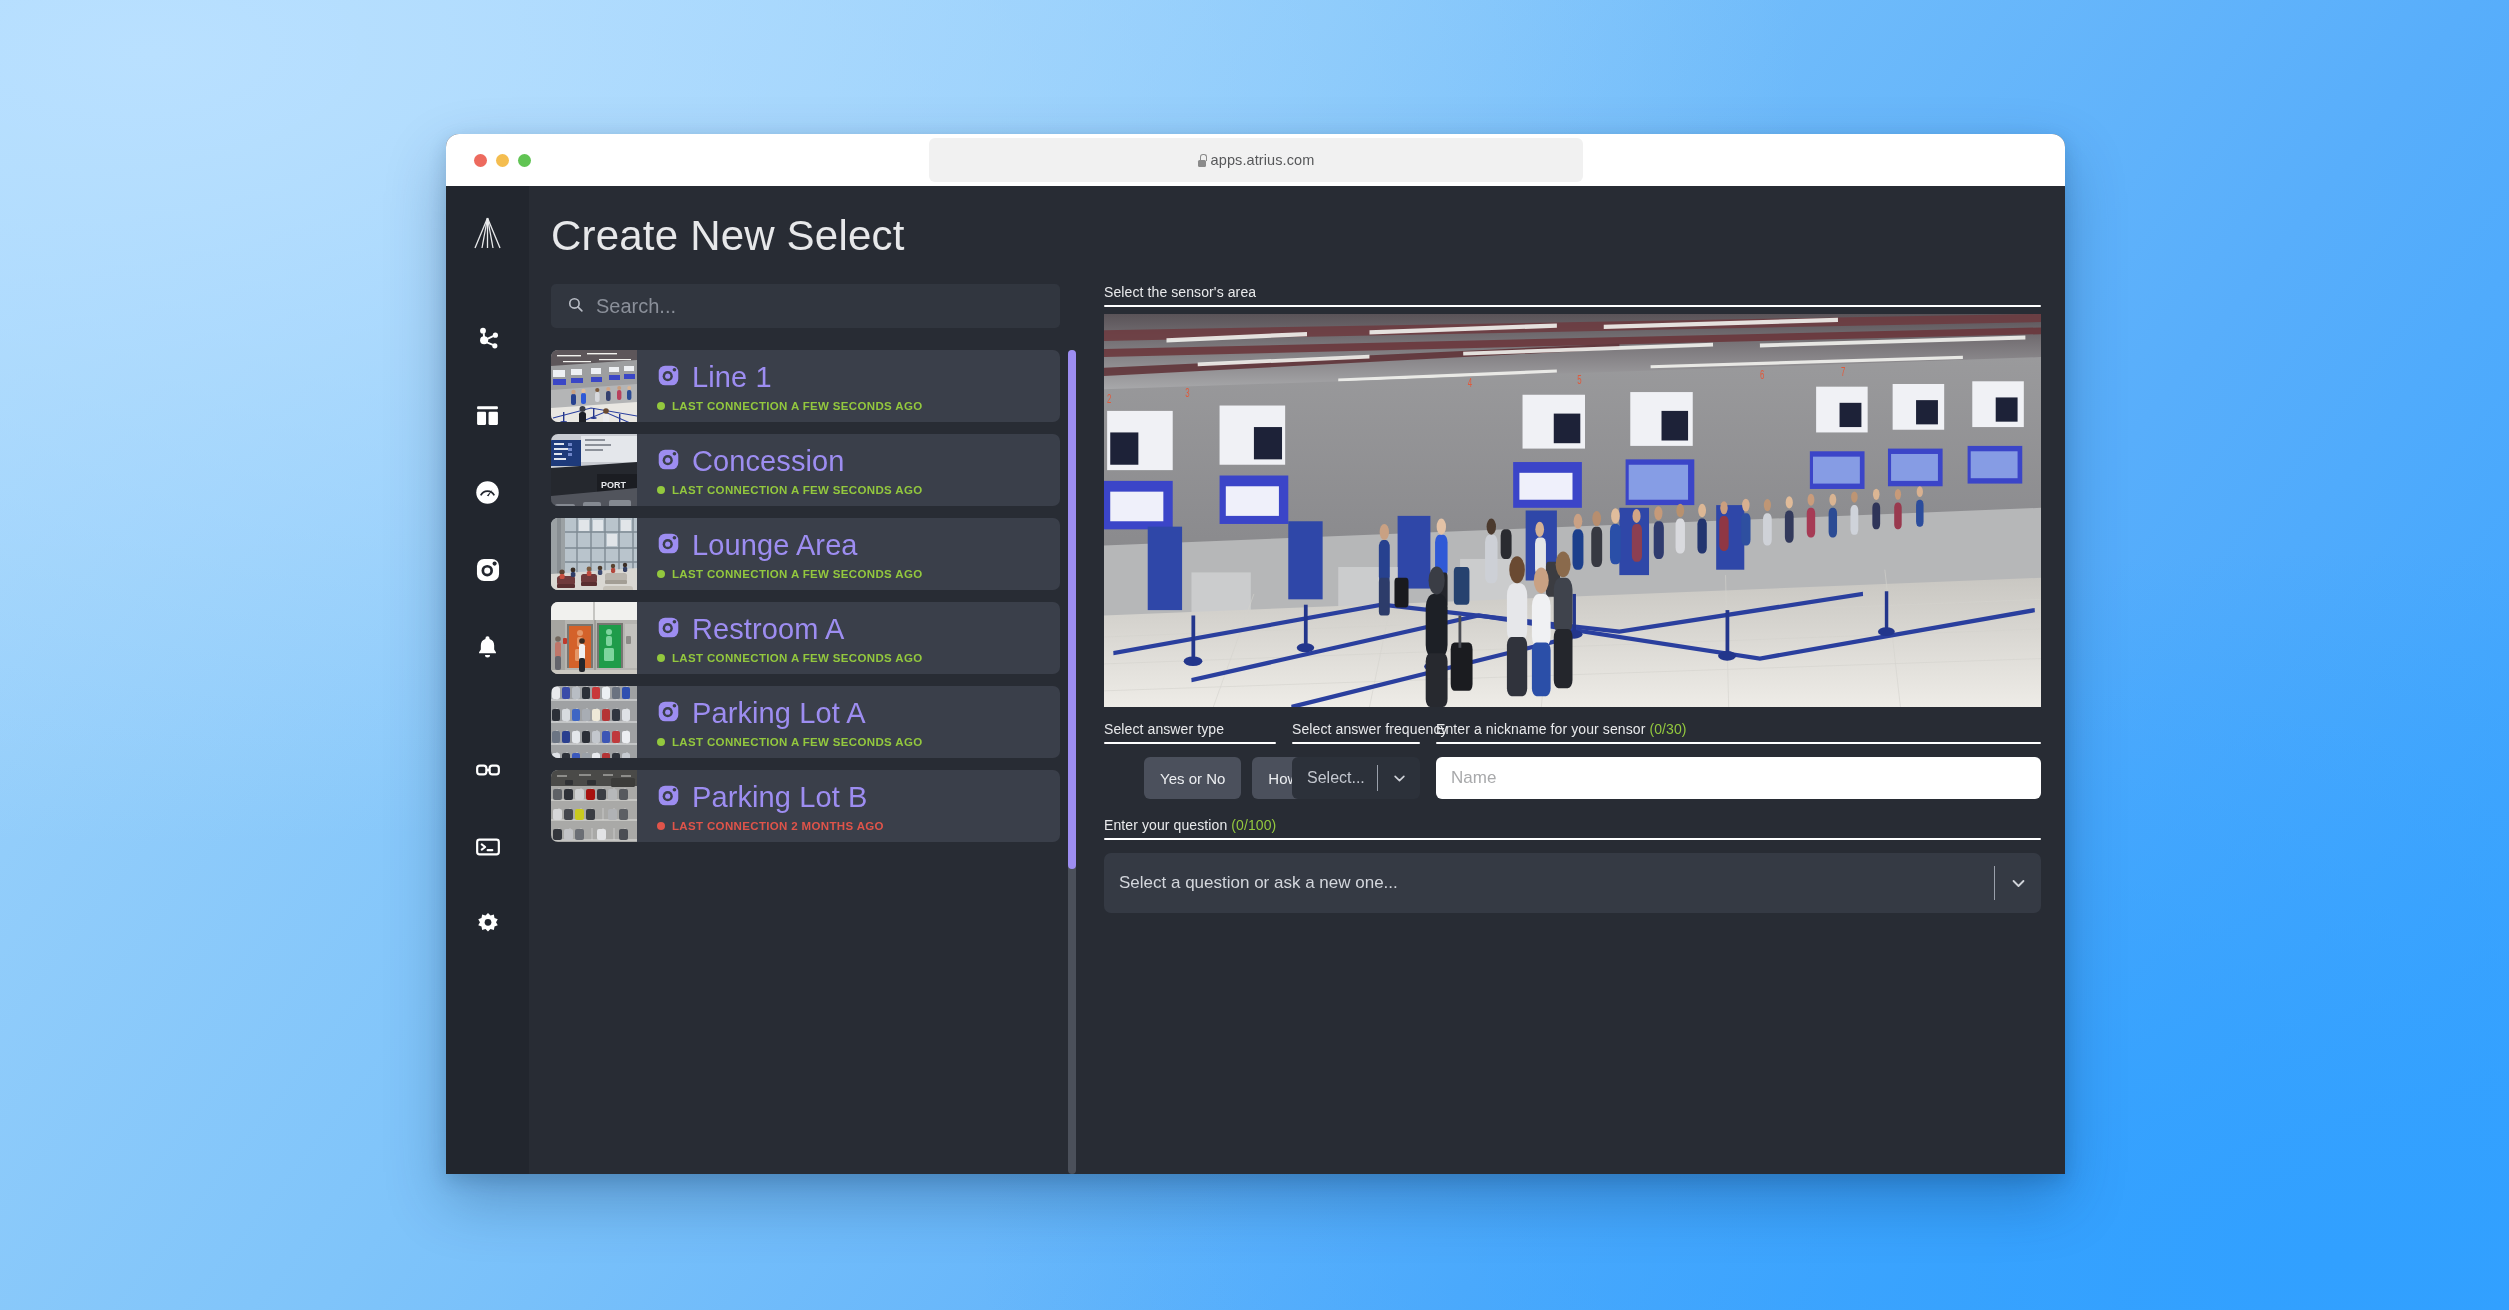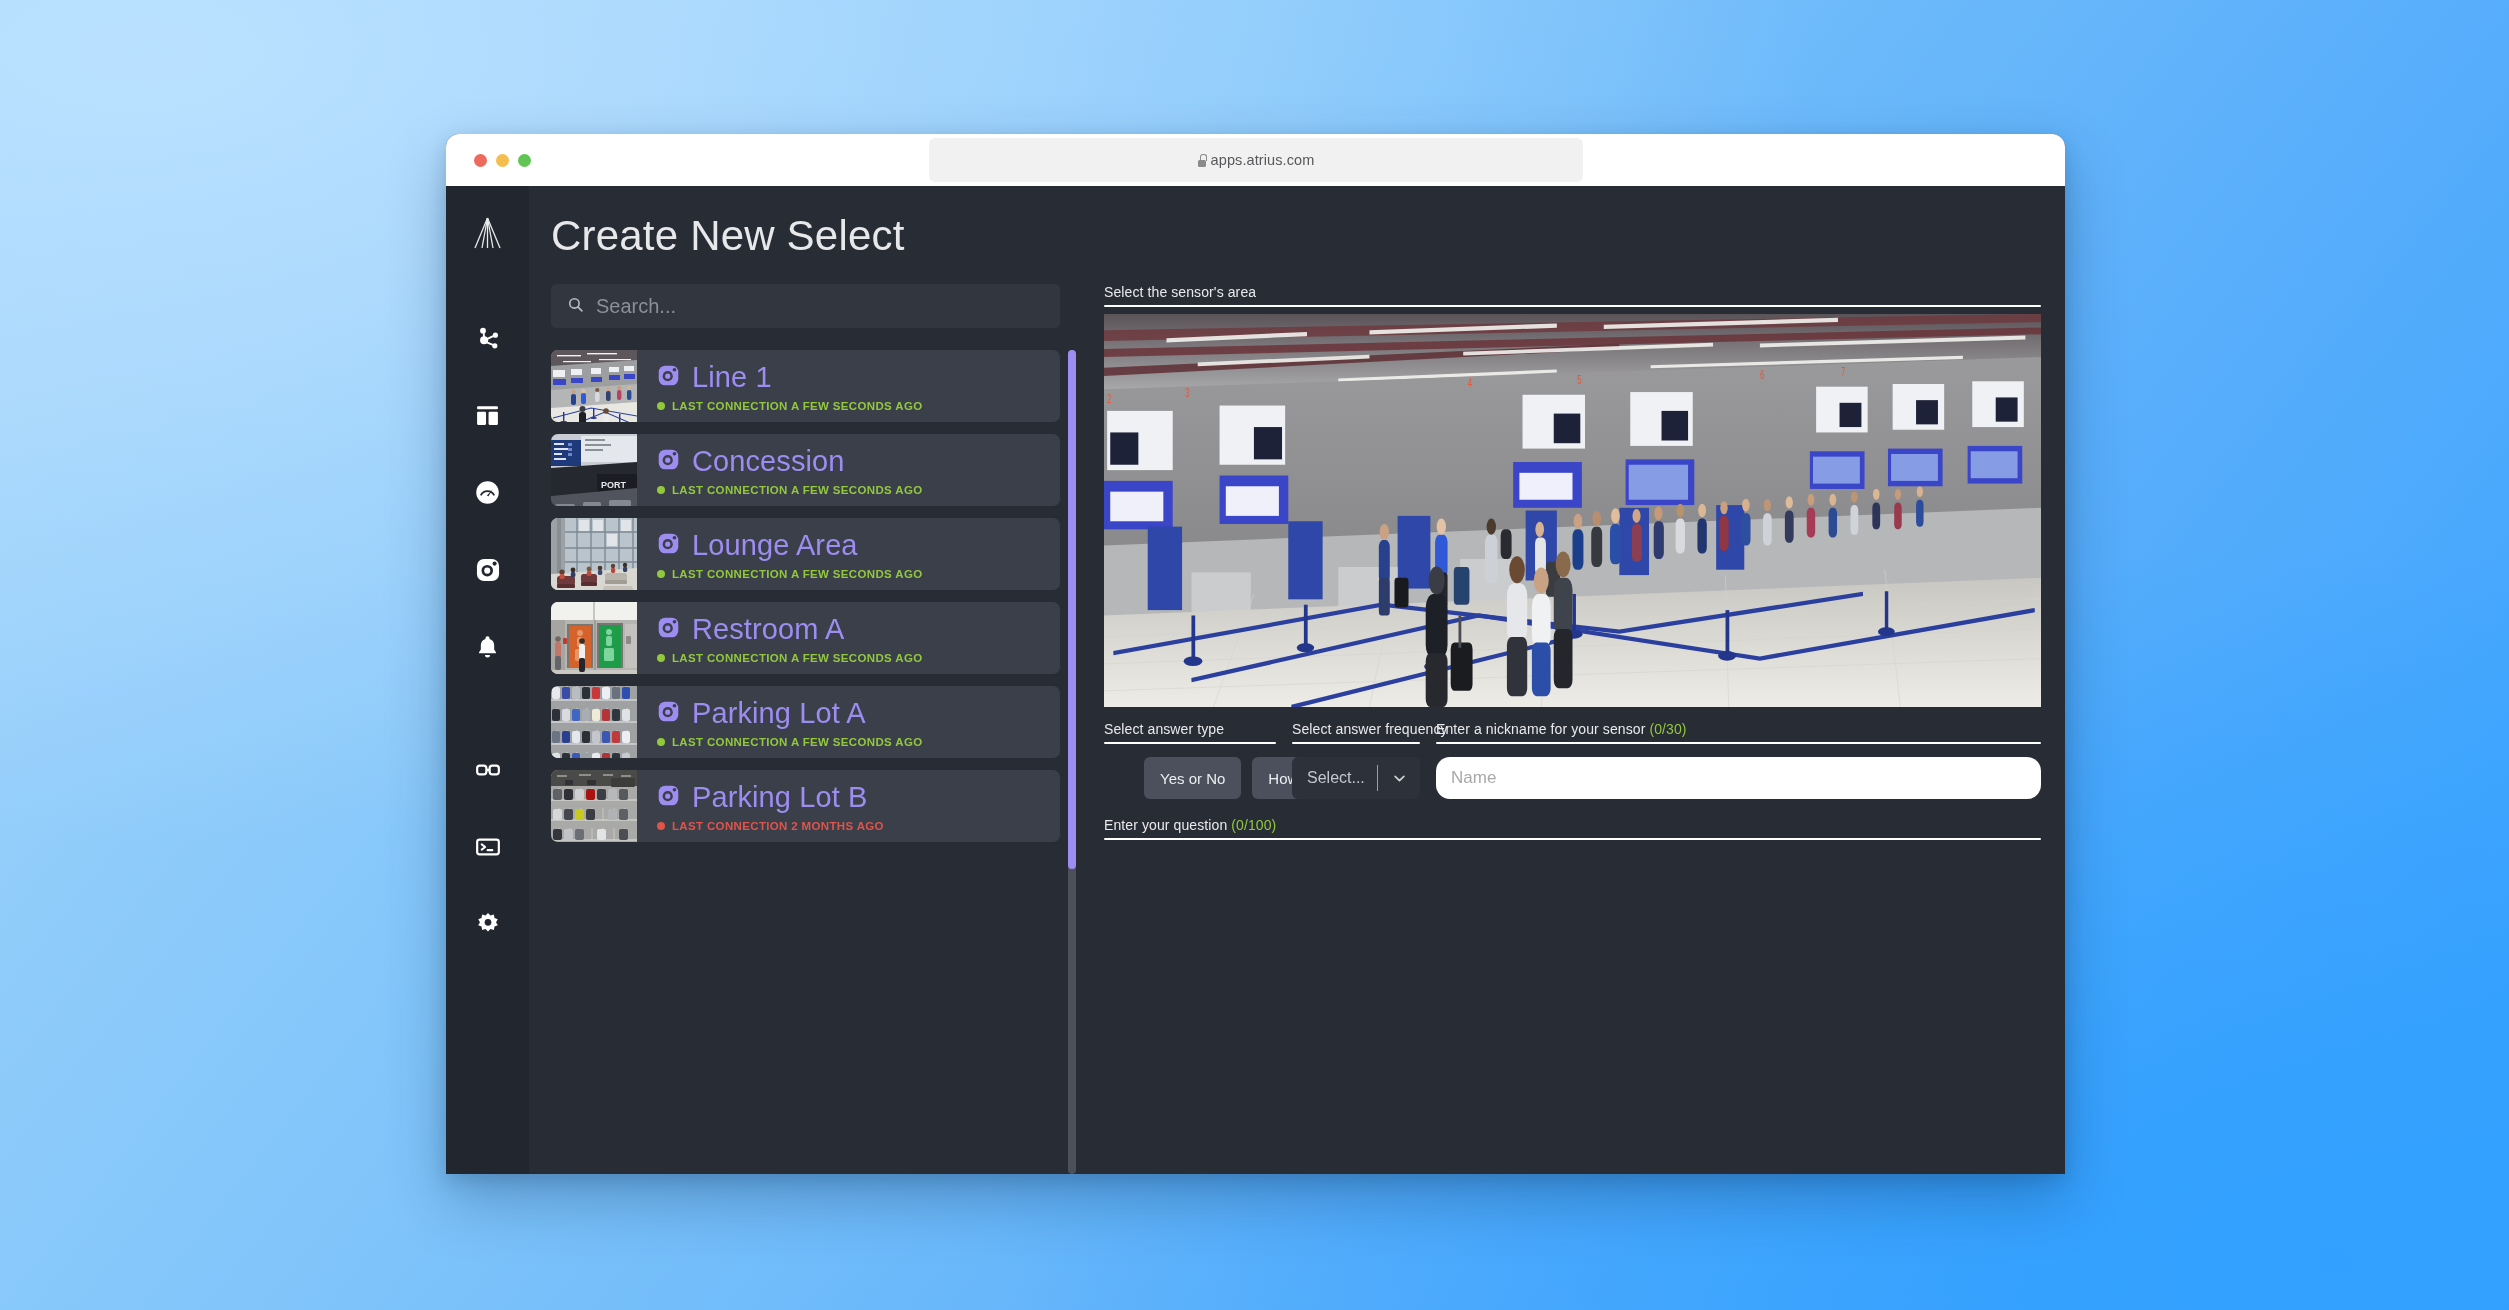--- a/index.html
+++ b/index.html
@@ -171,21 +171,21 @@
     margin-top: 13px; height: 42px; border-radius: 6px; background: #2c313a;
     display: flex; align-items: center; cursor: pointer;
   }
   .select .val {
     flex: 1; padding-left: 15px; color: #c3c7cf; font-size: 16px;
     white-space: nowrap; overflow: hidden;
   }
   .select .divider { width: 1px; height: 26px; background: #9aa0ab; }
   .select .chev { width: 42px; display: flex; align-items: center; justify-content: center; }
   .nickinput {
-    margin-top: 13px; height: 42px; border-radius: 14px; background: #ffffff;
+    margin-top: 13px; height: 42px; border-radius: 6px; background: #ffffff;
     border: none; outline: none; width: 100%;
     font-size: 17px; font-family: inherit; color: #333; padding: 0 15px;
   }
   .nickinput::placeholder { color: #a8a9ab; }
 
   .qsection { margin-top: 18px; }
   .qselect {
     margin-top: 13px; height: 60px; border-radius: 7px; background: #353a44;
     display: flex; align-items: center; cursor: pointer;
   }
@@ -1070,19 +1070,28 @@
               <input class="nickinput" type="text" placeholder="Name" style="">
             </div>
           </div>
 
           <div class="qsection">
             <div class="field-label">
               <span>Enter your question</span>
               <span class="counter">(0/100)</span>
             </div>
             <div class="rule"></div>
+            <div class="qselect">
+              <span class="val">Select a question or ask a new one...</span>
+              <span class="divider"></span>
+              <span class="chev">
+                <svg width="17" height="17" viewBox="0 0 24 24" fill="none" stroke="#d0d3d9" stroke-width="2.6" stroke-linecap="round" stroke-linejoin="round">
+                  <path d="M5 8.5 L12 15.5 L19 8.5"></path>
+                </svg>
+              </span>
+            </div>
           </div>
 
         </div>
       </div>
     </div>
   </div>
 </div>
 
 </body></html>

